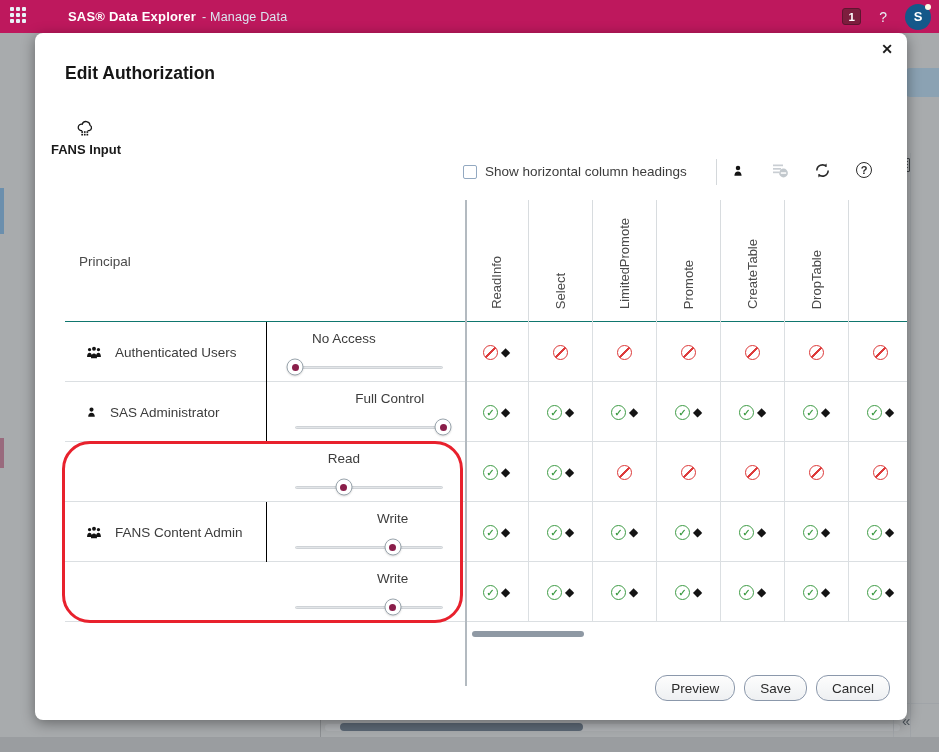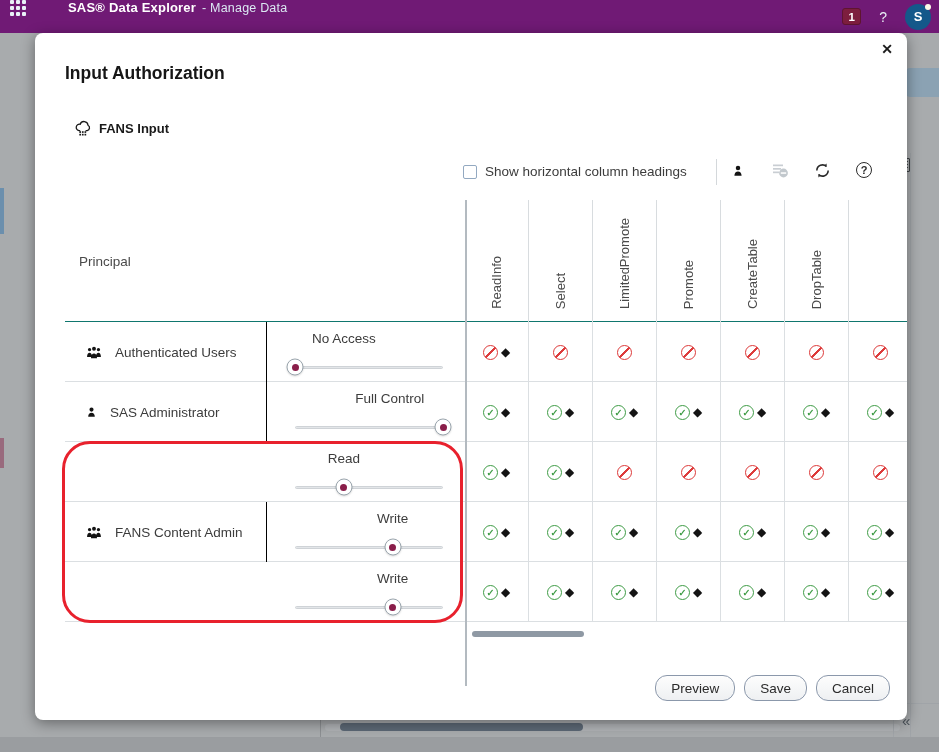--- a/index.html
+++ b/index.html
@@ -1,20 +1,20 @@
 <!DOCTYPE html>
 <html><head>
 <meta charset="utf-8">
 <style>
   * { margin:0; padding:0; box-sizing:border-box; }
   html,body { width:939px; height:752px; }
   body { font-family:"Liberation Sans", sans-serif; background:#a8abad; position:relative; overflow:hidden; }
 
   
-  .topbar { position:absolute; left:0; top:0; width:939px; height:33px; background:#701a75; display:flex; z-index:5; }
+  .topbar { position:absolute; left:0; top:0; width:939px; height:33px; background:#be185d; display:flex; align-items:center; z-index:5; }
   .apps-grid { width:20px; height:20px; margin-left:10px; display:grid; grid-template-columns:repeat(3,4px); grid-template-rows:repeat(3,4px); gap:2px; cursor:pointer; }
   .apps-grid span { width:4px; height:4px; background:#e9f1f7; border-radius:1px; }
   .tb-title { margin-left:38px; color:#fff; font-size:13px; font-weight:bold; letter-spacing:.2px; }
   .tb-sub { color:#dbe8f2; font-weight:normal; font-size:12.5px; margin-left:6px; }
   .tb-right { position:absolute; right:8px; top:0; height:33px; display:flex; align-items:center; gap:18px; }
   .tb-badge { width:19px; height:17px; background:#7d1e3e; color:#fff; font-size:11.5px; font-weight:bold; display:flex; align-items:center; justify-content:center; border-radius:3px; border:1px solid #5e1530; }
   .tb-help { color:#e8eff5; font-size:14px; }
   .tb-avatar { width:26px; height:26px; border-radius:50%; background:#14588a; color:#fff; font-weight:bold; font-size:13px; display:flex; align-items:center; justify-content:center; position:relative; }
   .tb-avatar i { position:absolute; right:0px; top:0px; width:6px; height:6px; border-radius:50%; background:#fdfbe8; }
 
@@ -30,21 +30,21 @@
   .bg-corner-box span { color:#4c545b; font-size:15px; margin-left:8px; }
   .bg-strip-bottom { position:absolute; left:0; top:737px; width:939px; height:15px; background:#9a9da0; }
   .bg-scroll-track { position:absolute; left:325px; top:724px; width:575px; height:7px; background:#b0b3b6; border-radius:4px; }
   .bg-scroll-thumb { position:absolute; left:340px; top:723px; width:243px; height:8px; background:#5c6875; border-radius:4px; }
   .bg-vline { position:absolute; left:320px; top:712px; width:1px; height:25px; background:#8d9093; }
 
   
   .dialog { position:absolute; left:35px; top:33px; width:872px; height:687px; background:#fff; border-radius:8px; box-shadow:0 3px 14px rgba(0,0,0,.4); overflow:hidden; z-index:10; }
   .dlg-close { position:absolute; right:10px; top:6px; width:20px; height:20px; border:none; background:none; font-size:14px; font-weight:bold; color:#1a1a1a; cursor:pointer; }
   .dlg-title { position:absolute; left:30px; top:30px; font-size:17.5px; font-weight:bold; color:#161616; }
-  .dlg-object { position:absolute; left:40px; top:87px; display:flex; align-items:center; gap:6px; font-size:13px; font-weight:bold; color:#1a1a1a; }
+  .dlg-object { position:absolute; left:16px; top:87px; display:flex; align-items:center; gap:6px; font-size:13px; font-weight:bold; color:#1a1a1a;flex-direction:column; }
   .dlg-object svg { display:block; }
 
   
   .cb-wrap { position:absolute; left:428px; top:131px; display:flex; align-items:center; gap:8px; cursor:pointer; }
   .cb-box { width:14px; height:14px; border:1px solid #93a9c1; border-radius:2px; background:#fff; }
   .cb-label { font-size:13.5px; color:#3c3c3c; }
   .tbar-divider { position:absolute; left:681px; top:126px; width:1px; height:26px; background:#d4d8db; }
   .tbar-icons { position:absolute; left:694px; top:128px; display:flex; gap:24px; align-items:center; }
   .tbar-btn { width:18px; height:18px; border:none; background:none; cursor:pointer; display:flex; align-items:center; justify-content:center; padding:0; }
   .help-circ { width:16px; height:16px; border:1.5px solid #2b2b2b; border-radius:50%; color:#2b2b2b; font-size:11px; font-weight:bold; display:flex; align-items:center; justify-content:center; }
@@ -122,21 +122,21 @@
   <div class="bg-scroll-thumb"></div>
   <div class="bg-vline"></div>
   <div class="bg-corner-box">
     <span>«</span>
   </div>
 </div>
 
 <div class="dialog">
 
   <button class="dlg-close">✕</button>
-  <div class="dlg-title">Input Authorization</div>
+  <div class="dlg-title">Edit Authorization</div>
 
   <div class="dlg-object">
     <svg width="18" height="16" viewBox="0 0 18 16">
       <path d="M5.2 10.6 H4.6 A3.2 3.2 0 1 1 5.2 4.3 A4 4 0 0 1 13 5.2 A2.9 2.9 0 0 1 12.2 10.6 H10.6" fill="none" stroke="#1a1a1a" stroke-width="1.3"></path>
       <g fill="#1a1a1a">
         <rect x="4.3" y="11.2" width="1.7" height="1.7"></rect>
           <rect x="6.9" y="11.2" width="1.7" height="1.7"></rect>
           <rect x="9.5" y="11.2" width="1.7" height="1.7"></rect>
         <rect x="4.3" y="13.8" width="1.7" height="1.7"></rect>
           <rect x="6.9" y="13.8" width="1.7" height="1.7"></rect>

